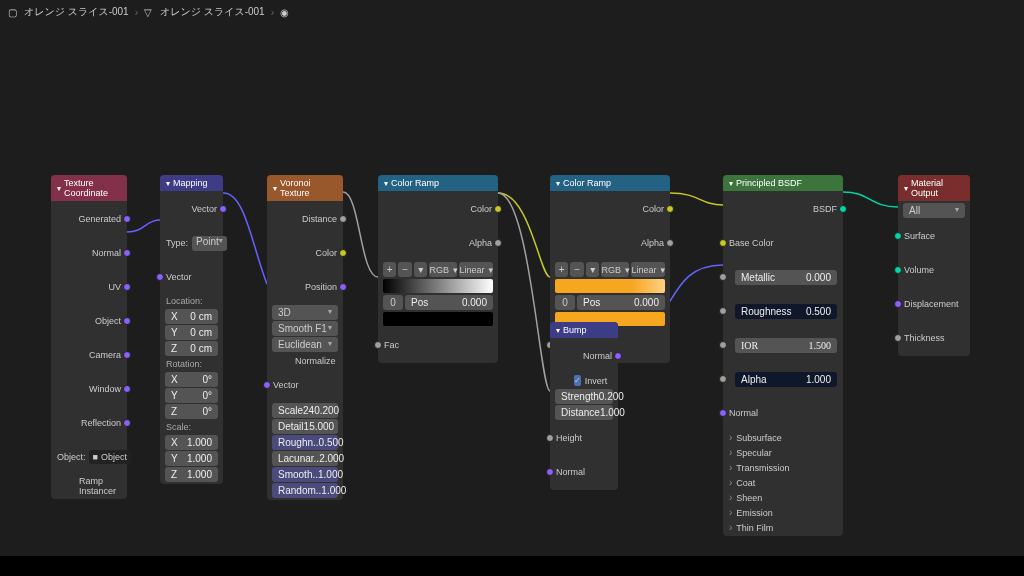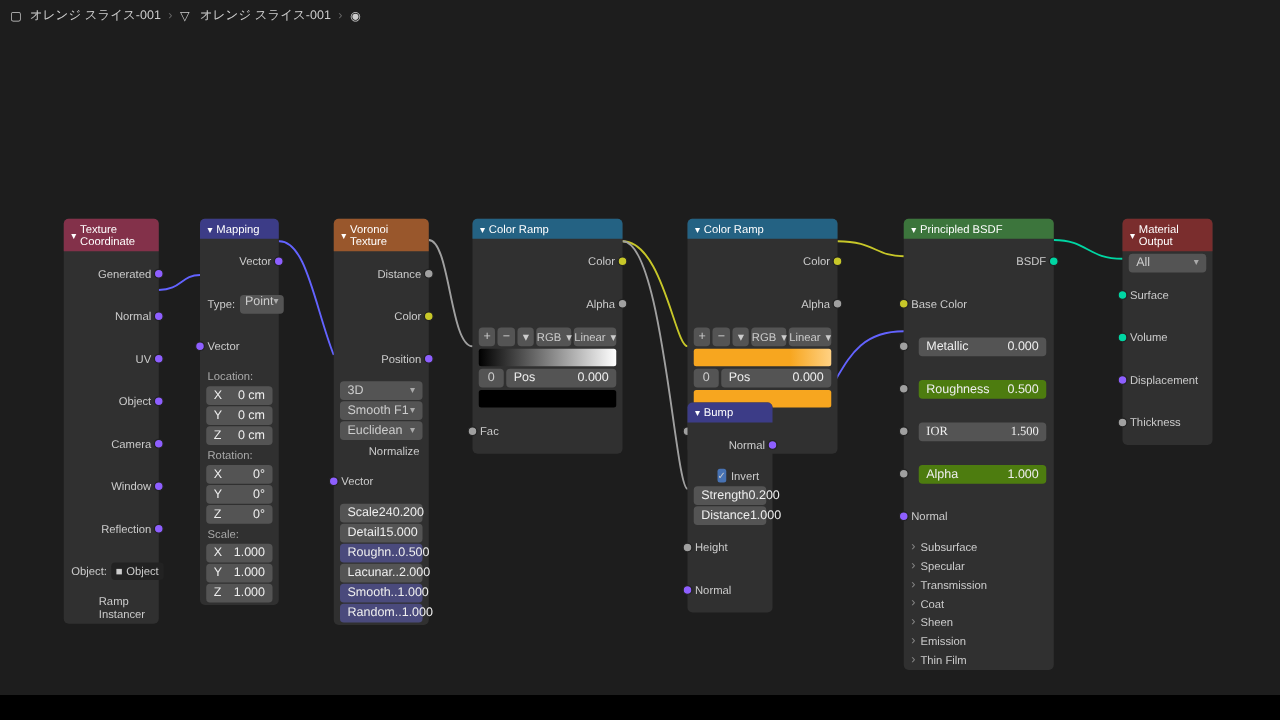--- a/index.html
+++ b/index.html
@@ -25,21 +25,21 @@
   .sock.l { left: -4px; }
   .sock.r { right: -4px; }
   .s-purple { background: #8e5fff; }
   .s-gray { background: #a0a0a0; }
   .s-yellow { background: #c7c729; }
   .s-green { background: #00d6a3; }
   .dropdown, .field { background: #545454; border-radius: 3px; padding: 2px 6px; margin: 1px 5px; display: flex; justify-content: space-between; align-items: flex-start; height: 15px; font-size: 10px; }
   .dropdown { cursor: pointer; }
   .dropdown::after { content: "▾"; font-size: 8px; color: #aaa; }
   .field.purple { background: #4a4a7c; }
-  .field.blue { background: #4d7c0f; }
+  .field.blue { background: #0f172a; }
   .field .k { color: #eee; }
   .field .v { color: #eee; }
   .section { padding: 2px 6px; color: #aaa; font-size: 9px; }
   .check { display: flex; align-items: center; gap: 4px; padding: 2px 24px; }
   .check .box { width: 11px; height: 11px; background: #545454; border-radius: 2px; display: flex; align-items: center; justify-content: center; font-size: 8px; }
   .check .box.on { background: #4772b3; }
   .ramp { margin: 2px 5px; }
   .ramp-ctrl { display: flex; gap: 2px; margin-bottom: 2px; }
   .ramp-ctrl .btn { background: #545454; border-radius: 3px; width: 16px; height: 15px; display: flex; align-items: center; justify-content: center; font-size: 10px; cursor: pointer; }
   .ramp-ctrl .dd { background: #545454; border-radius: 3px; flex: 1; height: 15px; display: flex; align-items: center; justify-content: center; font-size: 9px; gap: 4px; cursor: pointer; }

